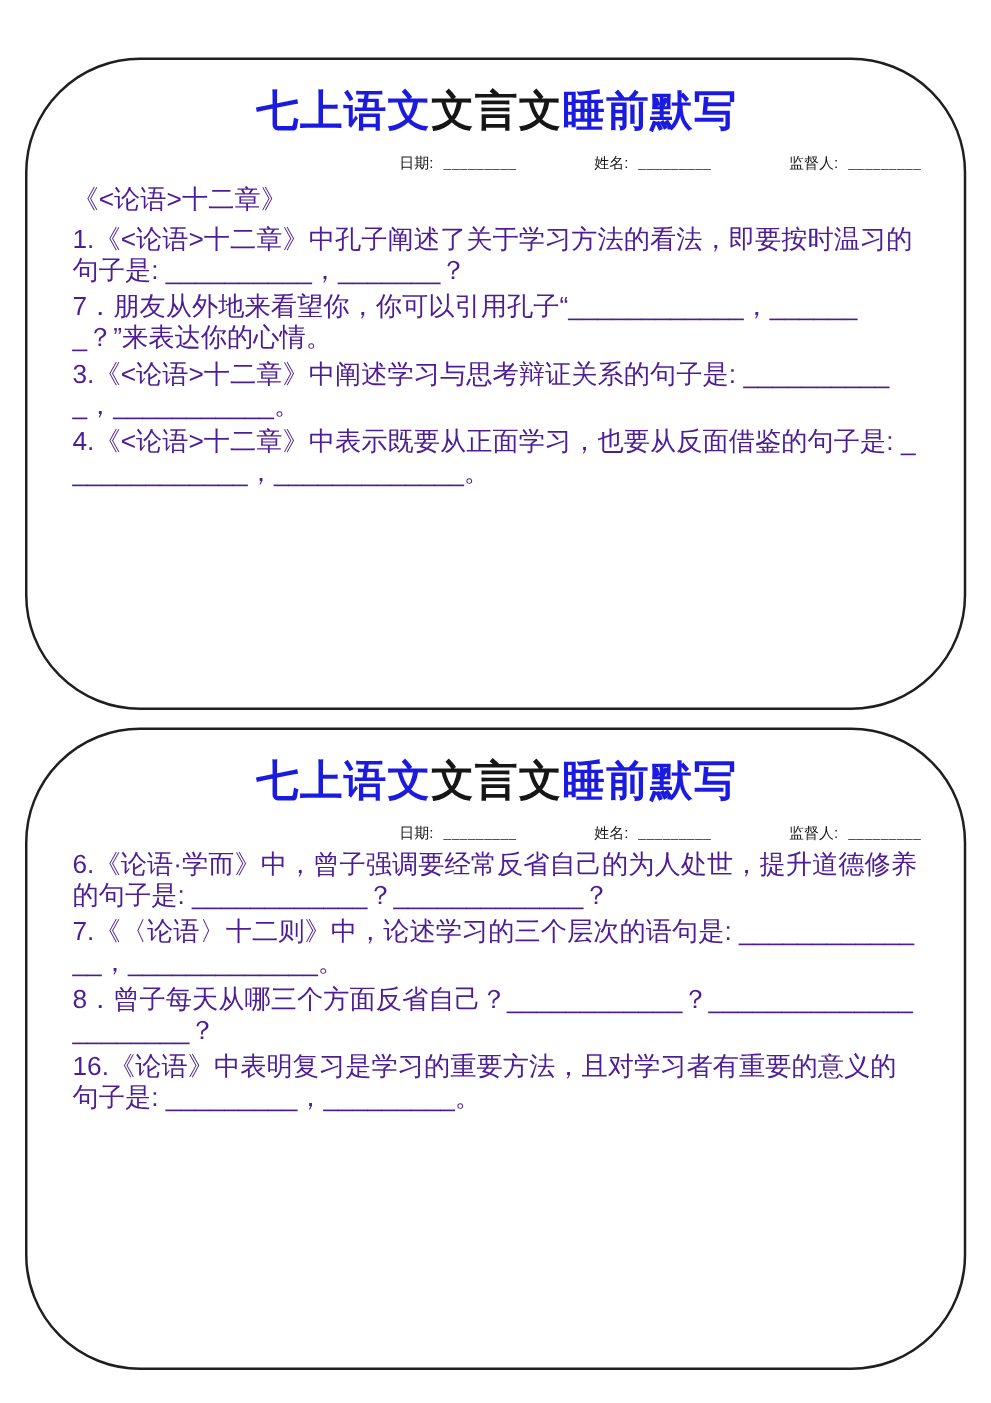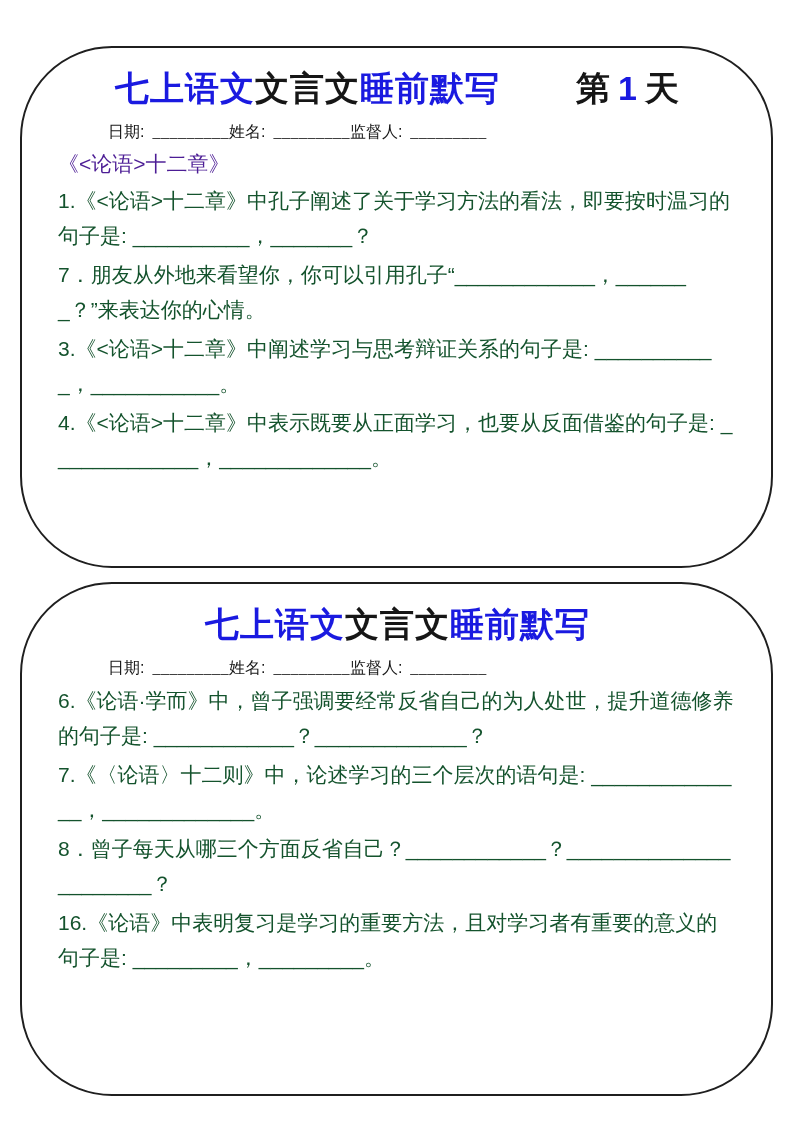--- a/index.html
+++ b/index.html
@@ -44,56 +44,55 @@
     margin-top: 6px;
     white-space: nowrap;
   }
   .blue  { color: #1a1ae0; }
   .day-label { white-space: nowrap; }
   .day-num { margin: 0 7px; }
 
   .fields-row {
     display: flex;
     align-items: baseline;
+    gap: 62px;
     padding-left: 50px;
     margin-top: 10px;
-    font-size: 16px;
+    font-size: 12px;
     white-space: nowrap;
+    justify-content: flex-end;
   }
   .field { display: inline-flex; align-items: baseline; gap: 8px; }
   .blank-text { letter-spacing: 0.5px; font-family: Liberation Serif, serif; }
 
   .section-heading {
     color: #4c1d95;
     font-size: 21px;
     line-height: 30px;
     margin: 6px 0 0 0;
     font-weight: 400;
   }
   .questions { margin-top: 2px; }
   .q {
     font-size: 21px;
-    line-height: 35px;
+    line-height: 25px;
     margin: 4px 0 0 0;
     word-break: break-all;
-    color: #14532d;
+    color: #4c1d95;
   }
 </style>
 </head>
 <body>
 
 <div class="page">
 
   <section class="card card-day1">
     <div class="title-row">
       <div>
         <span class="blue">七上语文</span><span>文言文</span><span class="blue">睡前默写</span>
-      </div>
-      <div class="day-label">
-        <span>第</span><span class="blue day-num">1</span><span>天</span>
       </div>
     </div>
 
     <div class="fields-row">
       <div class="field">
         <span>日期:</span>
         <span class="blank-text">_________</span>
       </div>
       <div class="field">
         <span>姓名:</span>

